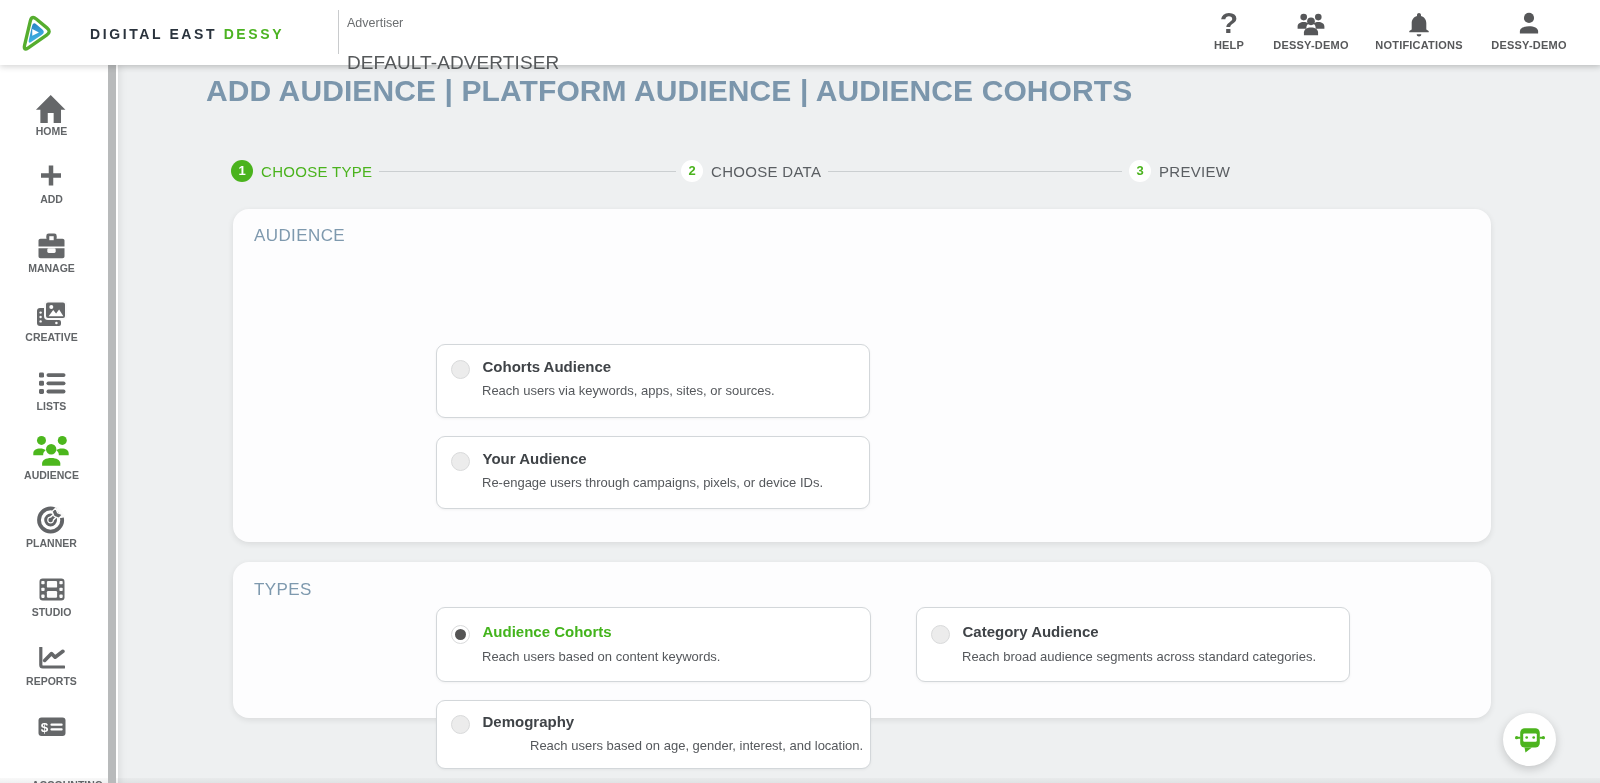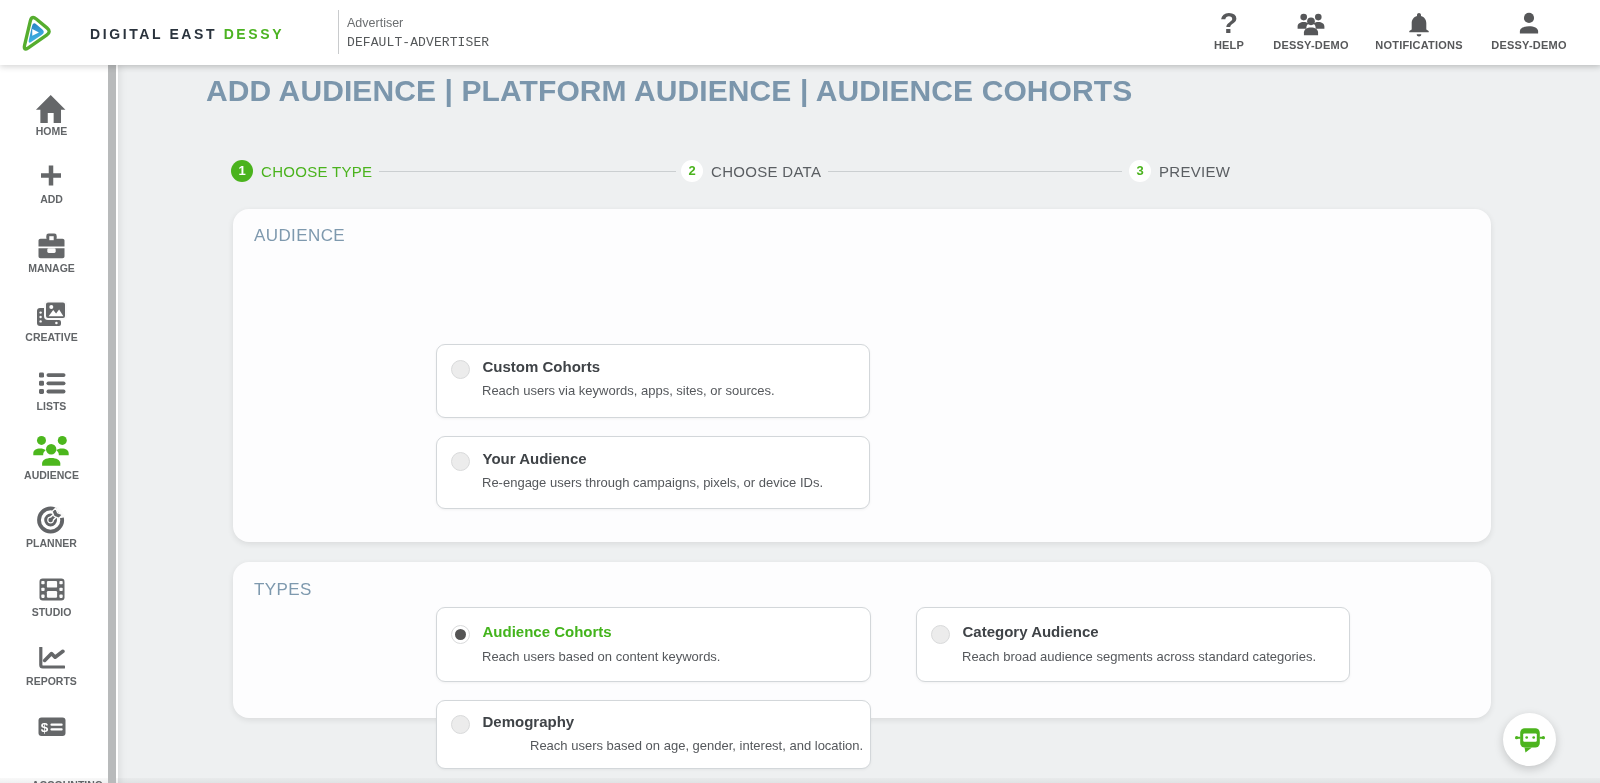--- a/index.html
+++ b/index.html
@@ -8,21 +8,21 @@
   .abs { position:absolute; }
 
   
   header { position:absolute; top:0; left:0; width:1600px; height:65px; background:#fff;
     box-shadow:0 2px 6px rgba(0,0,0,.16); z-index:40; }
   .logo-text { position:absolute; left:68px; top:26px; font-size:14px; font-weight:bold;
     letter-spacing:2.6px; color:#2a333d;padding-left:22px; }
   .logo-text .grn { color:#4cb322; }
   .hdiv { position:absolute; left:338px; top:10px; width:1px; height:44px; background:#c9cbcd; }
   .adv-l { position:absolute; left:347px; top:16px; font-size:12.5px; color:#6b6e70; }
-  .adv-v { position:absolute; left:347px; top:35px; font-size:13px; letter-spacing:.1px; color:#55585a;font-family:Liberation Mono, monospace; }
+  .adv-v { position:absolute; left:347px; top:52px; font-size:19px; letter-spacing:.1px; color:#55585a; }
   .hitem { position:absolute; top:0; height:65px; color:#58595b; }
   .hlabel { position:absolute; top:38.5px; left:50%; transform:translateX(-50%);
     font-size:11px; font-weight:bold; letter-spacing:.2px; color:#57585a; white-space:nowrap; }
 
   
   .sidebar { position:absolute; top:65px; left:0; width:118px; height:718px; background:#fff; z-index:20; }
   .thumb { position:absolute; left:108px; top:65px; width:8px; height:718px; background:#b8babb; z-index:25; }
   .slabel { position:absolute; left:0; width:103px; text-align:center; font-size:10.5px;
     font-weight:bold; color:#626568; letter-spacing:0; white-space:nowrap; }
   .sicon { position:absolute; }
@@ -73,21 +73,21 @@
   <div class="step-c step-off" style="left:563px;">2</div>
   <div class="step-t" style="left:593px;">CHOOSE DATA</div>
   <div class="step-l" style="left:710px; width:294px;"></div>
   <div class="step-c step-off" style="left:1011px;">3</div>
   <div class="step-t" style="left:1041px;">PREVIEW</div>
 
   <div class="card" style="top:144px; height:333px;">
     <div class="card-label" style="top:17px;">AUDIENCE</div>
     <div class="opt" style="left:203px; top:135px; width:434px; height:74px;">
       <div class="radio" style="top:15px;"></div>
-      <div class="ot" style="top:13px;">Custom Cohorts</div>
+      <div class="ot" style="top:13px;">Cohorts Audience</div>
       <div class="od" style="top:38px;">Reach users via keywords, apps, sites, or sources.</div>
     </div>
     <div class="opt" style="left:203px; top:227px; width:434px; height:73px;">
       <div class="radio" style="top:15px;"></div>
       <div class="ot" style="top:13px;">Your Audience</div>
       <div class="od" style="top:38px;">Re-engage users through campaigns, pixels, or device IDs.</div>
     </div>
   </div>
 
   <div class="card" style="top:497px; height:156px;padding-left:44px;">

